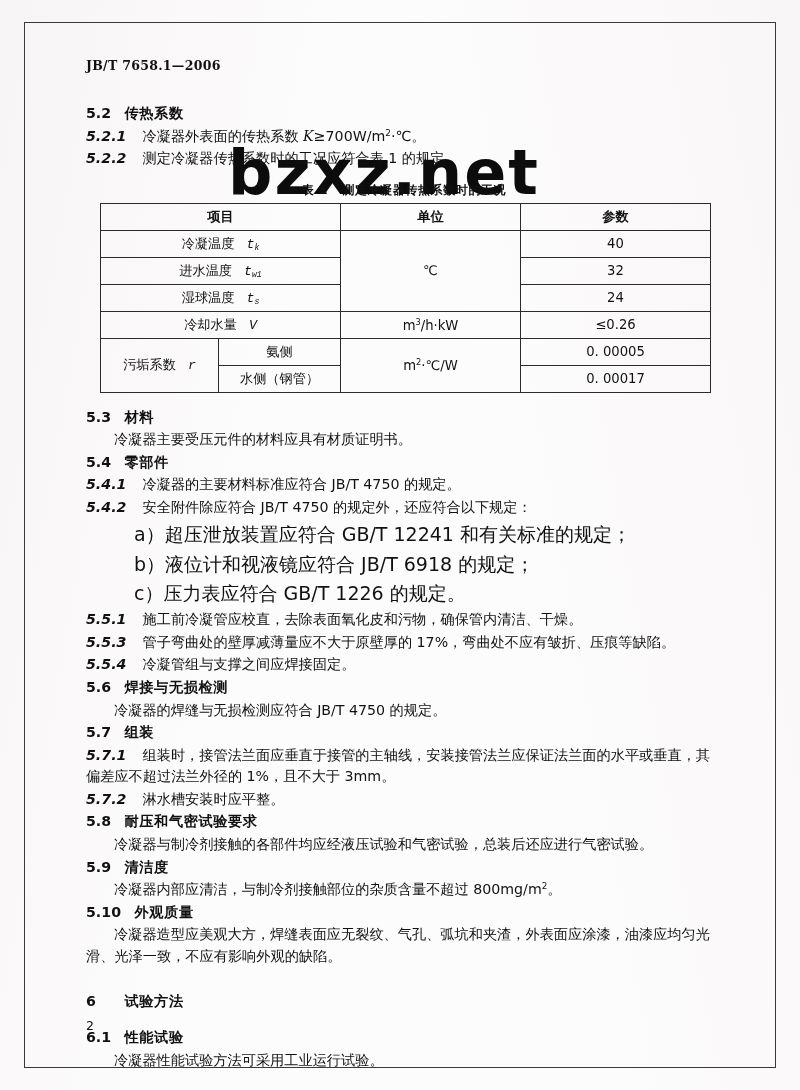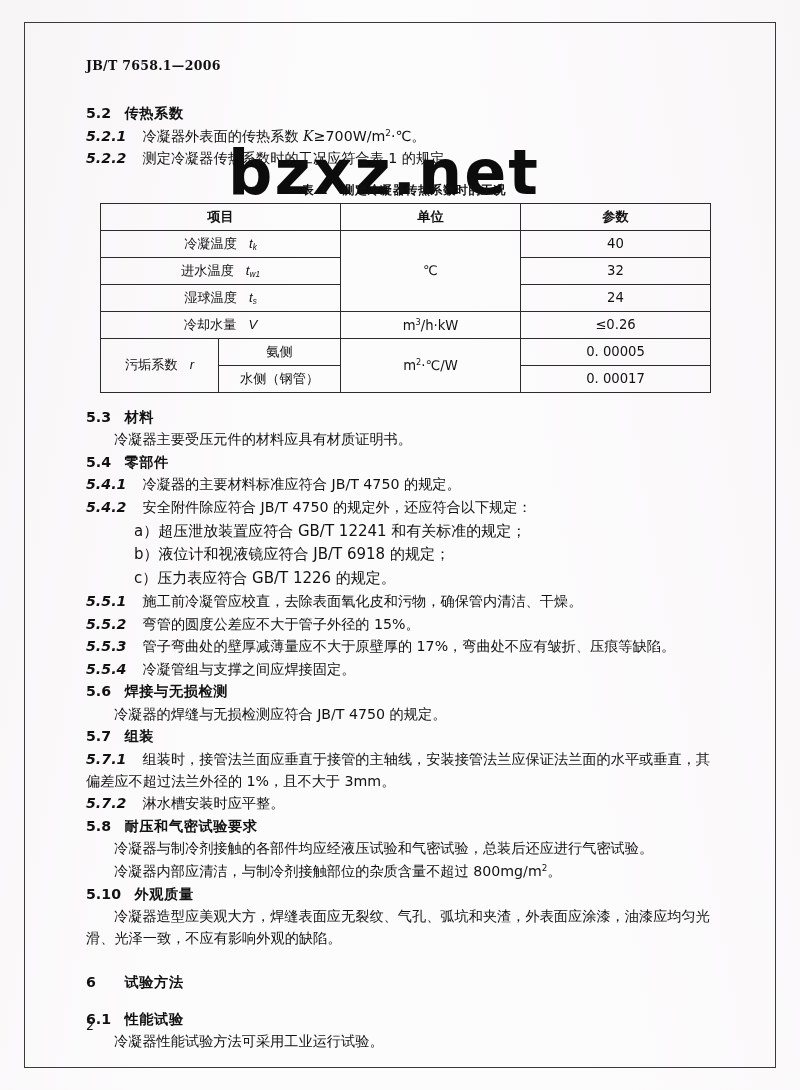--- a/index.html
+++ b/index.html
@@ -90,21 +90,21 @@
     font-weight: 700;
     letter-spacing: 0.6px;
   }
   .para {
     font-size: 14.2px;
     line-height: 1.52;
     margin: 0 0 1px 0;
     text-indent: 28px;
   }
   .subitem {
-    font-size: 15px;
+    font-size: 19px;
     line-height: 1.52;
     margin: 0 0 1px 0;
     padding-left: 48px;
     white-space: nowrap;
   }
   .gap-md { height: 14px; }
   .gap-lg { height: 22px; }
 
   sub { font-size: 0.62em; vertical-align: -0.25em; }
   sup { font-size: 0.62em; vertical-align: 0.55em; }
@@ -139,21 +139,21 @@
   }
   td.item-cell { text-align: center; }
   td.left-label {
     text-align: center;
   }
   .dashed-r { border-right: 1px dashed #2b2b2b !important; }
   .sub-name { font-size: 13.2px; }
 
   
   .lbl { display: inline-block; }
-  .lbl .sym { margin-left: 12px; font-style: italic; font-family: Liberation Sans, sans-serif; }
+  .lbl .sym { margin-left: 12px; font-style: italic; font-family: Liberation Mono, monospace; }
 
   
   .page-number {
     position: absolute;
     left: 86px;
     top: 1018px;
     font-size: 12.5px;
     font-family: "DejaVu Sans", "Liberation Sans", sans-serif;
   }
 </style>
@@ -267,24 +267,20 @@
     </div>
     <div class="subitem">a）超压泄放装置应符合 GB/T 12241 和有关标准的规定；</div>
     <div class="subitem">b）液位计和视液镜应符合 JB/T 6918 的规定；</div>
     <div class="subitem">c）压力表应符合 GB/T 1226 的规定。</div>
 
     <div class="clause">
       <span class="num w3">5.5.1</span>
       <span>施工前冷凝管应校直，去除表面氧化皮和污物，确保管内清洁、干燥。</span>
     </div>
     <div class="clause">
-      <span class="num w3">5.5.2</span>
-      <span>弯管的圆度公差应不大于管子外径的 15%。</span>
-    </div>
-    <div class="clause">
       <span class="num w3">5.5.3</span>
       <span>管子弯曲处的壁厚减薄量应不大于原壁厚的 17%，弯曲处不应有皱折、压痕等缺陷。</span>
     </div>
     <div class="clause">
       <span class="num w3">5.5.4</span>
       <span>冷凝管组与支撑之间应焊接固定。</span>
     </div>
 
     <div class="clause">
       <span class="num w1">5.6</span>
@@ -304,20 +300,24 @@
       <span class="num w3">5.7.2</span>
       <span>淋水槽安装时应平整。</span>
     </div>
 
     <div class="clause">
       <span class="num w1">5.8</span>
       <span class="heading-txt">耐压和气密试验要求</span>
     </div>
     <div class="para">冷凝器与制冷剂接触的各部件均应经液压试验和气密试验，总装后还应进行气密试验。</div>
 
+    <div class="clause">
+      <span class="num w1">5.9</span>
+      <span class="heading-txt">清洁度</span>
+    </div>
     <div class="para"><span>冷凝器内部应清洁，与制冷剂接触部位的杂质含量不超过 800mg/m</span><sup>2</sup><span>。</span></div>
 
     <div class="clause">
       <span class="num w2">5.10</span>
       <span class="heading-txt">外观质量</span>
     </div>
     <div class="para">冷凝器造型应美观大方，焊缝表面应无裂纹、气孔、弧坑和夹渣，外表面应涂漆，油漆应均匀光滑、光泽一致，不应有影响外观的缺陷。</div>
 
     <div class="gap-lg"></div>
 

